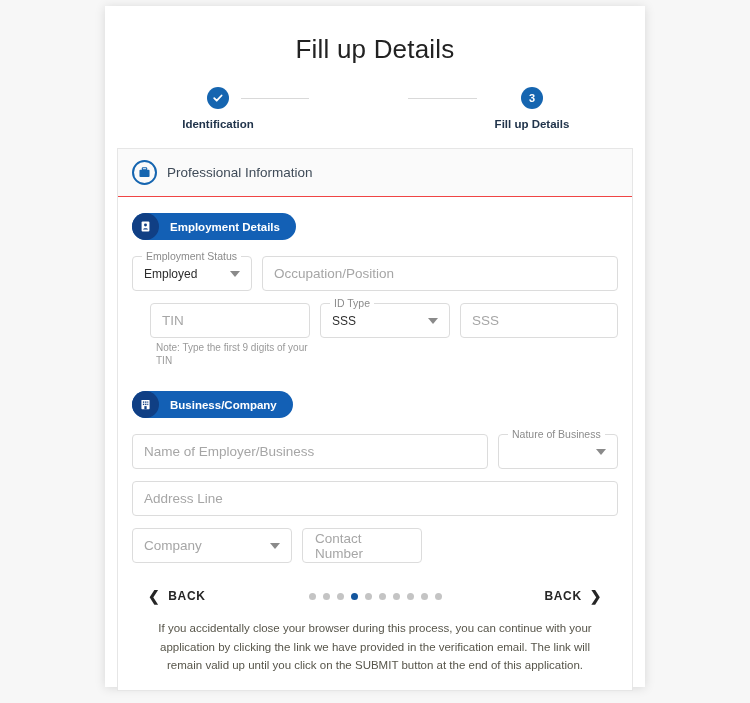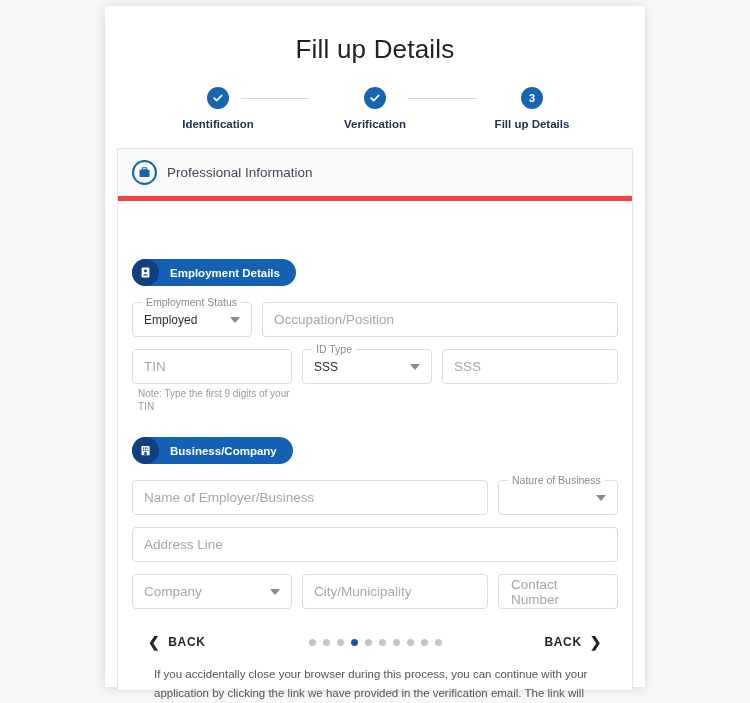--- a/index.html
+++ b/index.html
@@ -67,21 +67,21 @@
     margin: 18px 12px 0 12px;
     border: 1px solid #e6e6e6;
     background: #fff;
     height: 543px;
   }
   .panel-head {
     display: flex; align-items: center;
     gap: 10px;
     padding: 11px 14px;
     background: #fafafa;
-    border-bottom: 5px solid #ef4444;
+    border-bottom: 1px solid #ef4444;
   }
   .circ-icon {
     width: 25px; height: 25px; border-radius: 50%;
     border: 2px solid #1565b0;
     display: flex; align-items: center; justify-content: center;
     flex: none;
   }
   .panel-head-text {
     font-size: 13.5px; color: #3f4b58;
   }
@@ -89,21 +89,20 @@
   .panel-body { padding: 16px 14px 0 14px; }
 
   
   .badge {
     display: inline-flex; align-items: center;
     background: #1360b5;
     border-radius: 16px;
     height: 27px;
     padding-right: 16px;
     margin-bottom: 16px;
-    margin-top: 42px;
   }
   .badge-ic {
     width: 27px; height: 27px; border-radius: 50%;
     background: #103f84;
     display: flex; align-items: center; justify-content: center;
     flex: none;
   }
   .badge-label {
     color: #ffffff; font-size: 11.5px; font-weight: 700;
     margin-left: 11px; white-space: nowrap;
@@ -143,21 +142,21 @@
   .note {
     font-size: 10px; color: #9a9a9a;
     line-height: 1.25;
     margin: 4px 0 0 6px;
     width: 170px;
   }
 
   
   .w-empstat { width: 120px; }
   .w-occ     { flex: 1; }
-  .w-tin     { width: 160px; }
+  .w-tin     { width: 160px; margin-left: 18px; }
   .w-idtype  { width: 130px; }
   .w-idno    { flex: 1; }
   .w-empname { flex: 1; }
   .w-nature  { width: 120px; }
   .w-full    { flex: 1; }
   .w-country { width: 160px; }
   .w-city    { flex: 1; }
   .w-contact { width: 120px; padding-left: 12px; }
 
   
@@ -171,20 +170,21 @@
     letter-spacing: .6px;
     cursor: pointer;
   }
   .chev { font-size: 14px; line-height: 1; }
   .dots { display: flex; gap: 7px; align-items: center; }
   .dot { width: 7px; height: 7px; border-radius: 50%; background: #c4c4c4; }
   .dot.on { background: #14569e; }
 
   .disclaimer {
     margin: 16px 22px 0 22px;
+    text-align: center;
     font-size: 11.5px;
     line-height: 1.62;
     color: #57554a;
   }
 </style>
 </head>
 <body>
 
 <div class="page">
   <div class="card">
@@ -199,30 +199,20 @@
         <div class="step-circle">
           <span>
             <svg width="12" height="12" viewBox="0 0 12 12">
                 <path d="M2.2 6.2 L4.7 8.7 L9.6 3.5" stroke="#ffffff" stroke-width="1.8" fill="none" stroke-linecap="round" stroke-linejoin="round"></path>
               </svg>
           </span>
         </div>
         <div class="step-label">Identification</div>
       </div>
 
-      <div class="step">
-        <div class="step-circle">
-          <span>
-            <svg width="12" height="12" viewBox="0 0 12 12">
-                <path d="M2.2 6.2 L4.7 8.7 L9.6 3.5" stroke="#ffffff" stroke-width="1.8" fill="none" stroke-linecap="round" stroke-linejoin="round"></path>
-              </svg>
-          </span>
-        </div>
-        <div class="step-label">Verification</div>
-      </div>
 
       <div class="step">
         <div class="step-circle">3</div>
         <div class="step-label">Fill up Details</div>
       </div>
     </div>
 
     <div class="panel">
 
       <div class="panel-head">
@@ -309,23 +299,20 @@
           <div class="field w-full">
             <span class="fph">Address Line</span>
           </div>
         </div>
 
         <div class="row">
           <div class="field w-country">
             <span class="fph">Company</span>
             <span class="caret"></span>
           </div>
-          <div class="field w-city">
-            <span class="fph">City/Municipality</span>
-          </div>
           <div class="field w-contact">
             <span class="fph">Contact Number</span>
           </div>
         </div>
 
         <div class="navrow">
           <div class="navbtn">
             <span class="chev">❮</span>
             <span>BACK</span>
           </div>

